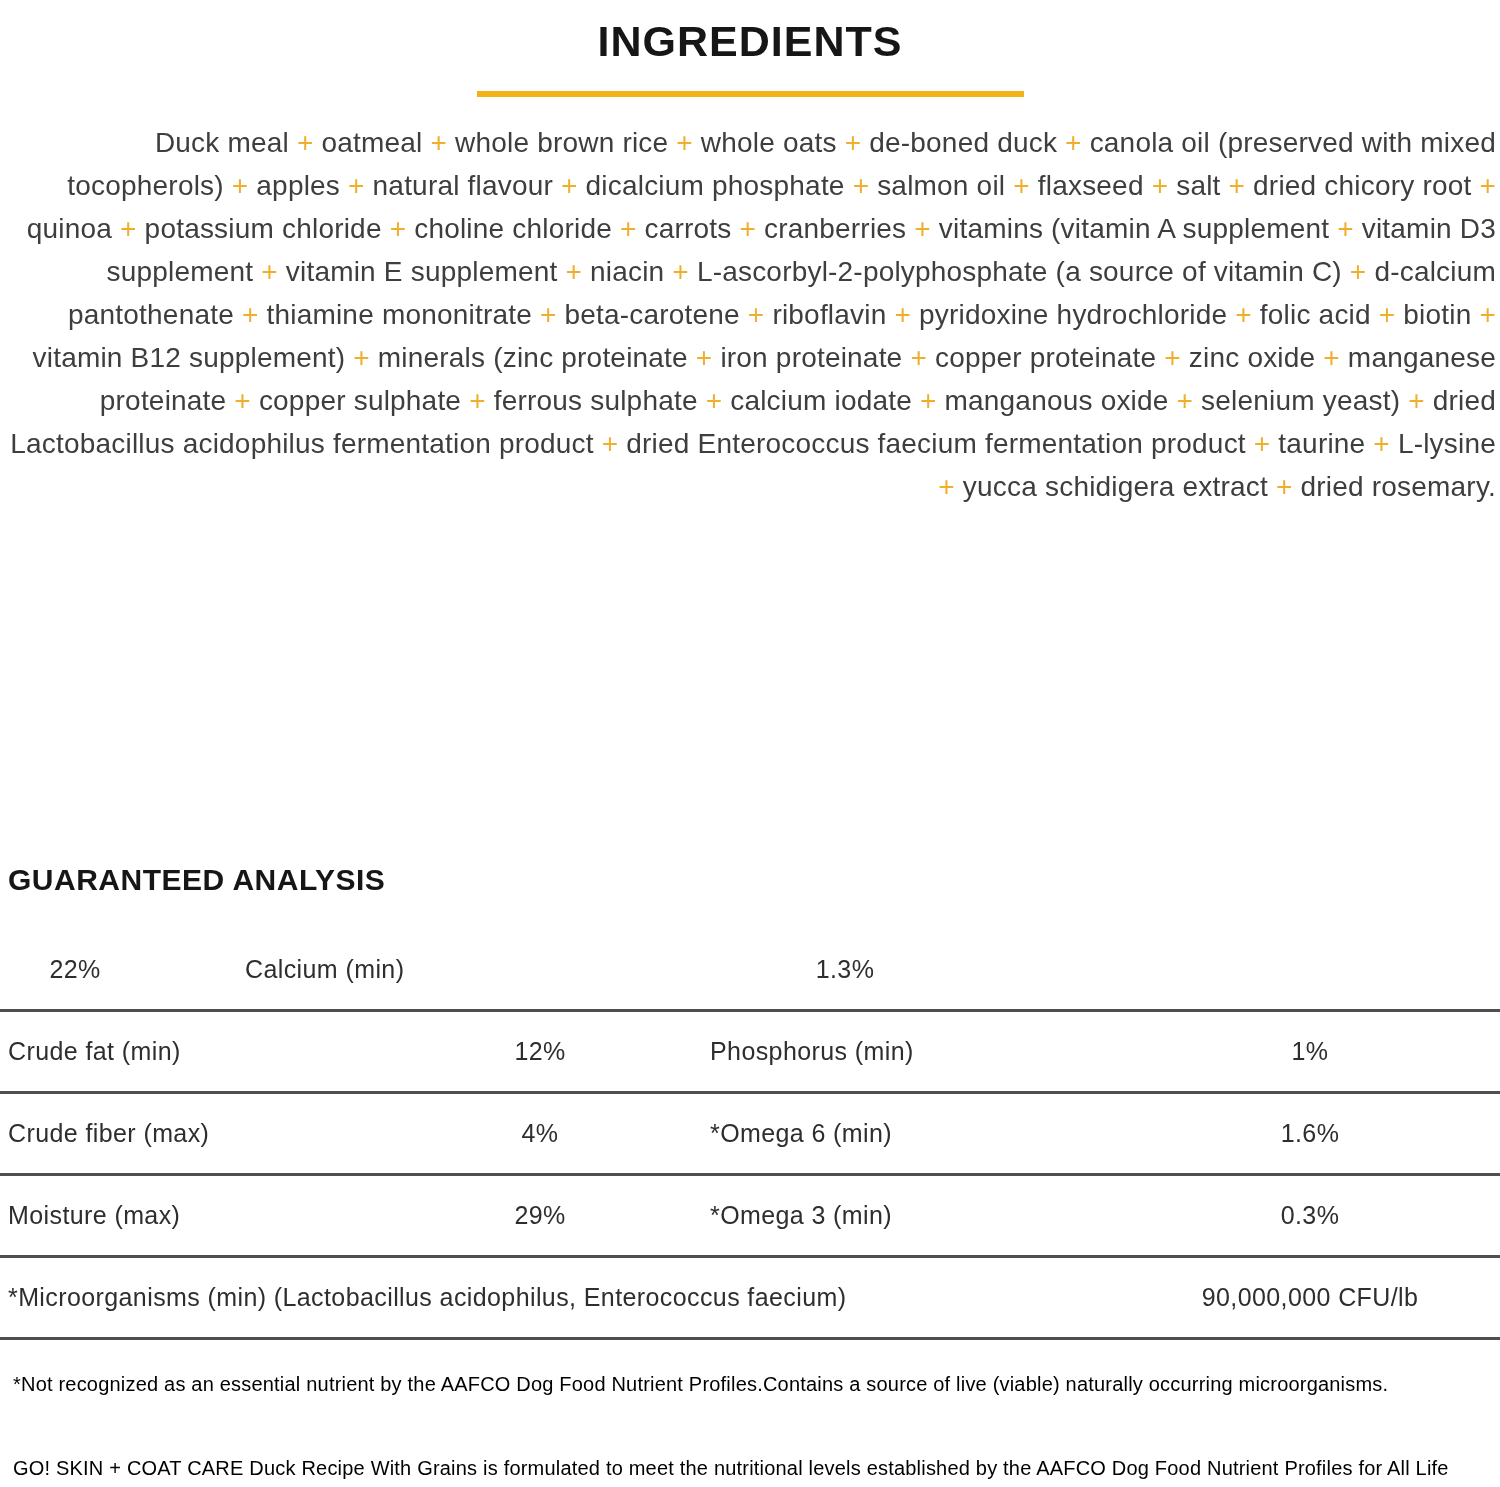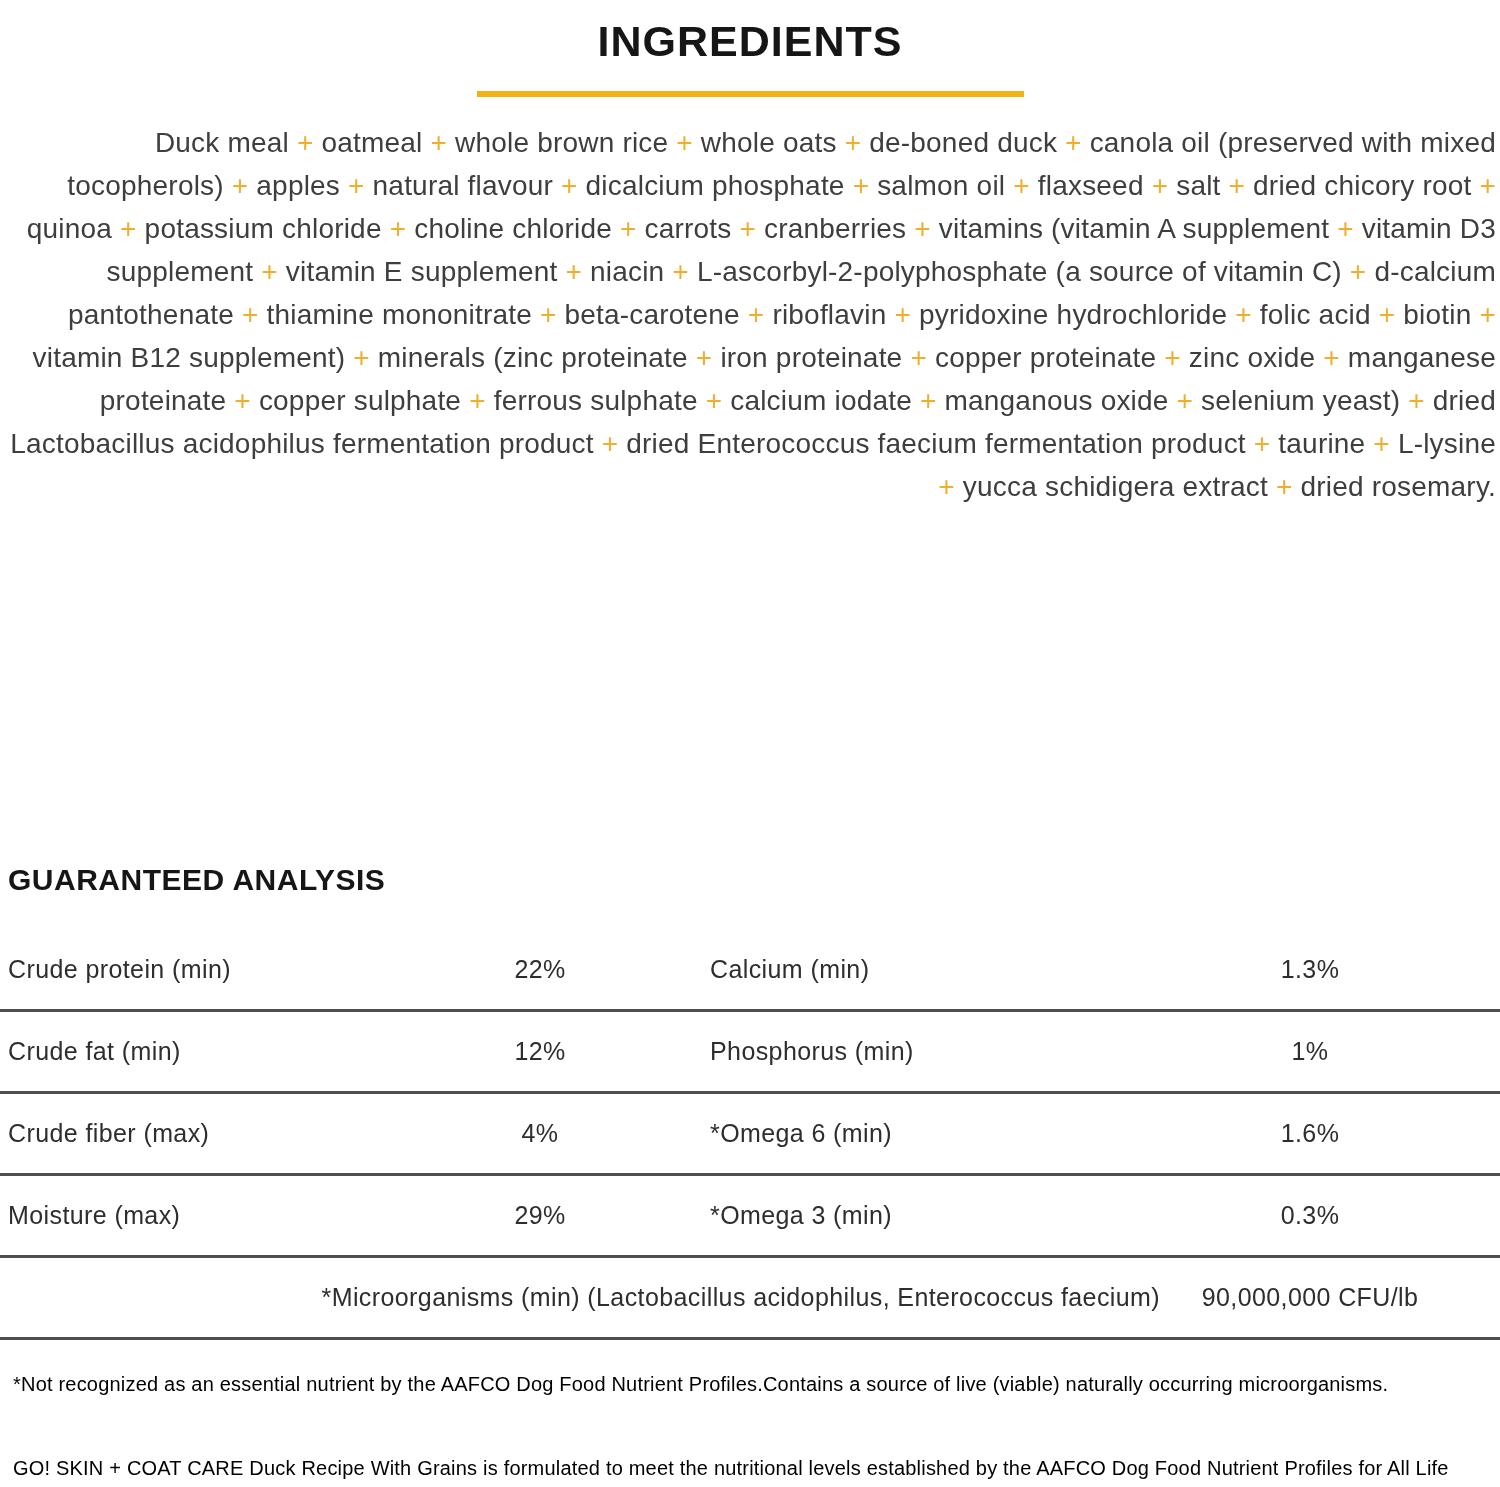--- a/index.html
+++ b/index.html
@@ -60,21 +60,21 @@
     border-bottom: 3px solid #4f4f4f;
     font-size: 25px;
     letter-spacing: 0.4px;
     color: #2e2e2e;
   }
   .c-label1 { width: 465px; padding-left: 8px; text-align: left; }
   .c-value1 { width: 150px; text-align: center; }
   .c-spacer { width: 95px; }
   .c-label2 { width: 450px; text-align: left; }
   .c-value2 { width: 300px; text-align: center; }
-  .c-label-wide { flex: 1; text-align: right; }
+  .c-label-wide { flex: 1; padding-left: 8px; text-align: left; }
   .c-value-wide { width: 300px; text-align: center; margin-right: 40px; }
 
   
   .note {
     margin-top: 30px;
     padding-left: 13px;
     padding-right: 12px;
     font-size: 20px;
     line-height: 28px;
     letter-spacing: 0.2px;
@@ -91,21 +91,20 @@
 
   <div class="rule"></div>
 
   <p class="ingredients"><span>Duck meal</span> <span class="plus">+</span> <span>oatmeal</span> <span class="plus">+</span> <span>whole brown rice</span> <span class="plus">+</span> <span>whole oats</span> <span class="plus">+</span> <span>de-boned duck</span> <span class="plus">+</span> <span>canola oil (preserved with mixed tocopherols)</span> <span class="plus">+</span> <span>apples</span> <span class="plus">+</span> <span>natural flavour</span> <span class="plus">+</span> <span>dicalcium phosphate</span> <span class="plus">+</span> <span>salmon oil</span> <span class="plus">+</span> <span>flaxseed</span> <span class="plus">+</span> <span>salt</span> <span class="plus">+</span> <span>dried chicory root</span> <span class="plus">+</span> <span>quinoa</span> <span class="plus">+</span> <span>potassium chloride</span> <span class="plus">+</span> <span>choline chloride</span> <span class="plus">+</span> <span>carrots</span> <span class="plus">+</span> <span>cranberries</span> <span class="plus">+</span> <span>vitamins (vitamin A supplement</span> <span class="plus">+</span> <span>vitamin D3 supplement</span> <span class="plus">+</span> <span>vitamin E supplement</span> <span class="plus">+</span> <span>niacin</span> <span class="plus">+</span> <span>L-ascorbyl-2-polyphosphate (a source of vitamin C)</span> <span class="plus">+</span> <span>d-calcium pantothenate</span> <span class="plus">+</span> <span>thiamine mononitrate</span> <span class="plus">+</span> <span>beta-carotene</span> <span class="plus">+</span> <span>riboflavin</span> <span class="plus">+</span> <span>pyridoxine hydrochloride</span> <span class="plus">+</span> <span>folic acid</span> <span class="plus">+</span> <span>biotin</span> <span class="plus">+</span> <span>vitamin B12 supplement)</span> <span class="plus">+</span> <span>minerals (zinc proteinate</span> <span class="plus">+</span> <span>iron proteinate</span> <span class="plus">+</span> <span>copper proteinate</span> <span class="plus">+</span> <span>zinc oxide</span> <span class="plus">+</span> <span>manganese proteinate</span> <span class="plus">+</span> <span>copper sulphate</span> <span class="plus">+</span> <span>ferrous sulphate</span> <span class="plus">+</span> <span>calcium iodate</span> <span class="plus">+</span> <span>manganous oxide</span> <span class="plus">+</span> <span>selenium yeast)</span> <span class="plus">+</span> <span>dried Lactobacillus acidophilus fermentation product</span> <span class="plus">+</span> <span>dried Enterococcus faecium fermentation product</span> <span class="plus">+</span> <span>taurine</span> <span class="plus">+</span> <span>L-lysine</span> <span class="plus">+</span> <span>yucca schidigera extract</span> <span class="plus">+</span> <span>dried rosemary.</span></p>
 
   <h2 class="ga-heading">GUARANTEED ANALYSIS</h2>
 
   <div class="ga-table">
 
     <div class="ga-row">
-      <div class="c-label1">Crude protein (min)</div>
       <div class="c-value1">22%</div>
       <div class="c-spacer"></div>
       <div class="c-label2">Calcium (min)</div>
       <div class="c-value2">1.3%</div>
     </div>
 
     <div class="ga-row">
       <div class="c-label1">Crude fat (min)</div>
       <div class="c-value1">12%</div>
       <div class="c-spacer"></div>

